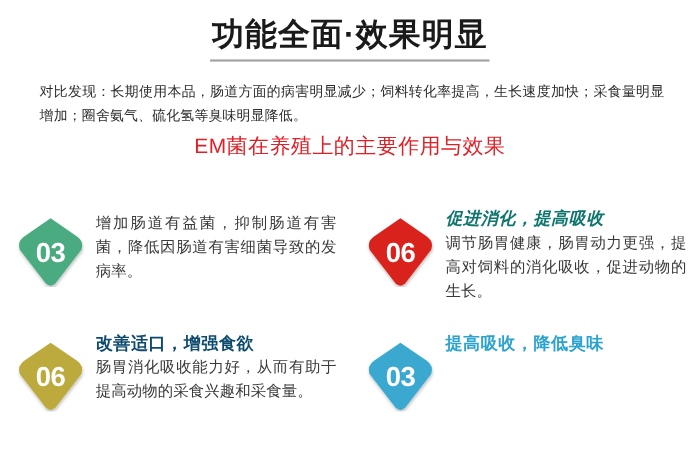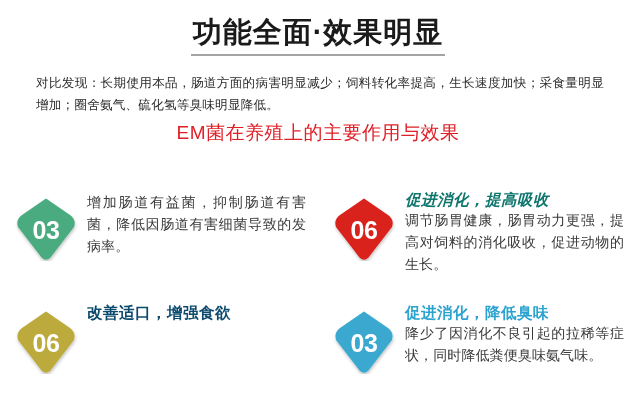--- a/index.html
+++ b/index.html
@@ -196,35 +196,35 @@
             <filter id="sh3" x="-30%" y="-30%" width="170%" height="170%">
               <feDropShadow dx="0.5" dy="2" stdDeviation="1.6" flood-color="#000000" flood-opacity="0.25"></feDropShadow>
             </filter>
           </defs>
           <path id="gem-path-3" filter="url(#sh3)" d="M32 1.5 L56 18 Q62.5 22.5 60 30 L36.5 60.5 Q32 65 27.5 60.5 L4 30 Q1.5 22.5 8 18 Z" fill="#bdaa3e"></path>
         </svg>
         <div class="num">06</div>
       </div>
       <div class="textcol">
         <div class="block-title" id="title-3" style="color: #0c4a6e;">改善适口，增强食欲</div>
+        <p class="block-body">肠胃消化吸收能力好，从而有助于提高动物的采食兴趣和采食量。</p>
       </div>
     </div>
 
     <div class="cell">
       <div class="badge">
         <svg class="gem" viewBox="0 0 64 64">
           <defs>
             <filter id="sh4" x="-30%" y="-30%" width="170%" height="170%">
               <feDropShadow dx="0.5" dy="2" stdDeviation="1.6" flood-color="#000000" flood-opacity="0.25"></feDropShadow>
             </filter>
           </defs>
           <path id="gem-path-4" filter="url(#sh4)" d="M32 1.5 L56 18 Q62.5 22.5 60 30 L36.5 60.5 Q32 65 27.5 60.5 L4 30 Q1.5 22.5 8 18 Z" fill="#3aa8d0"></path>
         </svg>
         <div class="num">03</div>
       </div>
       <div class="textcol">
-        <div class="block-title" id="title-4" style="color: rgb(43, 163, 207);">促进消化，降低臭味</div>
-        <p class="block-body">降少了因消化不良引起的拉稀等症状，同时降低粪便臭味氨气味。</p>
+        <div class="block-title" id="title-4" style="color: rgb(43, 163, 207);">提高吸收，降低臭味</div>
       </div>
     </div>
 
   </div>
 </div>
 
 </body></html>

